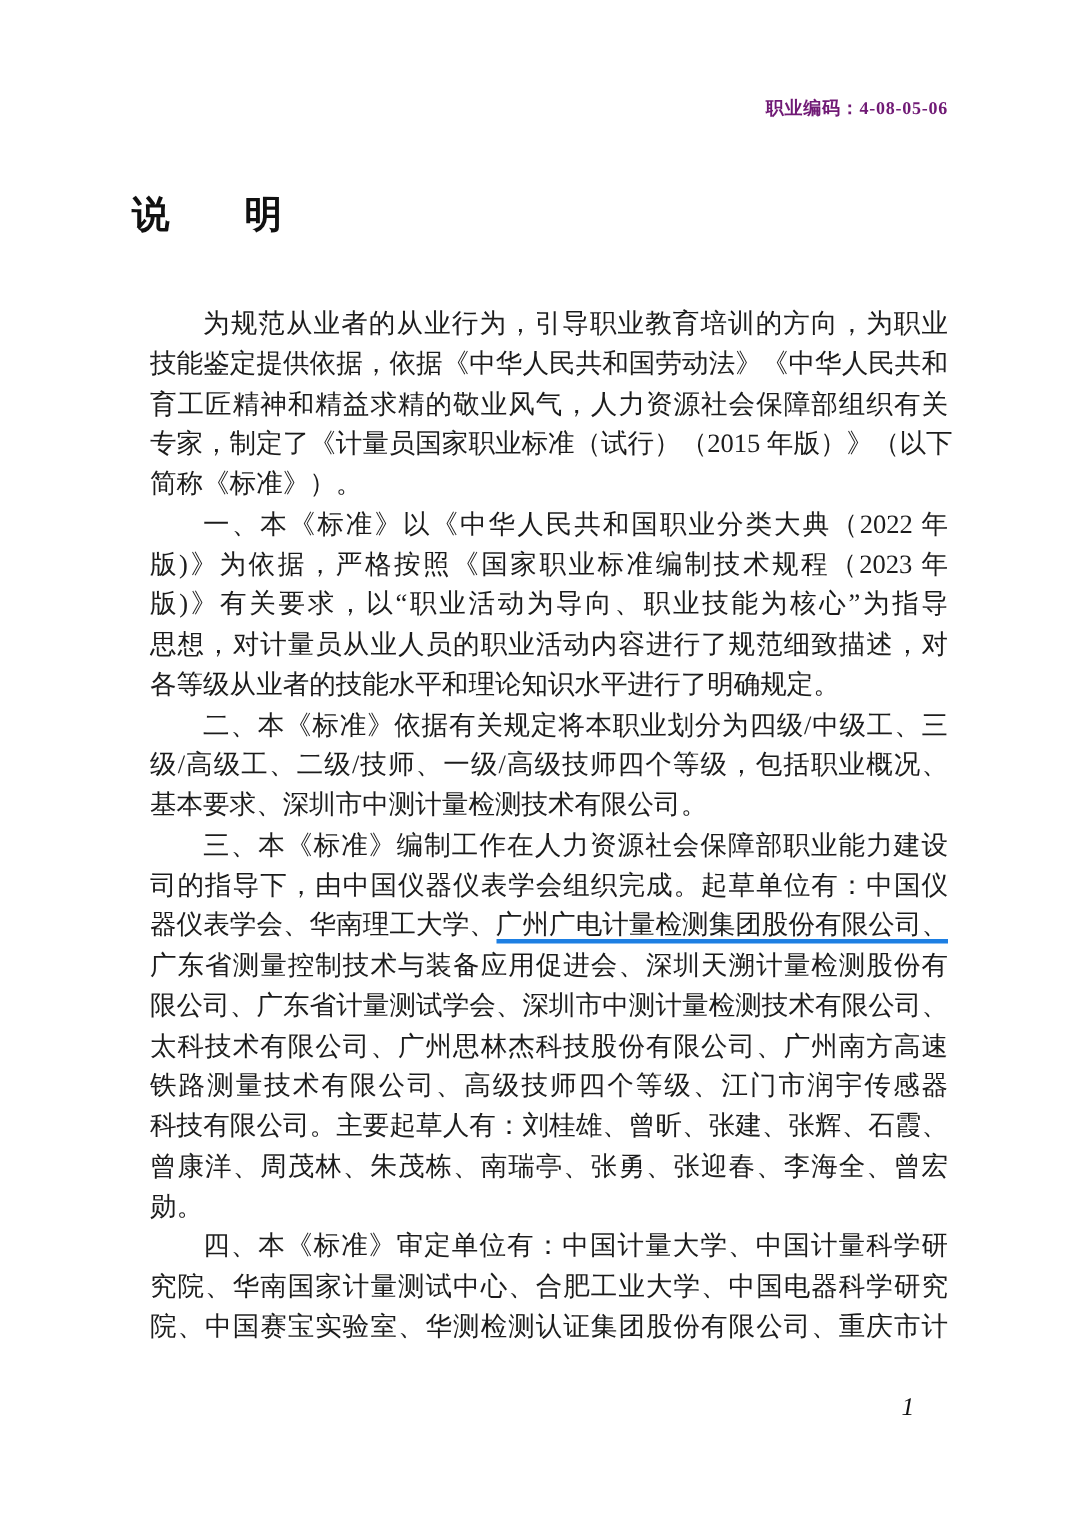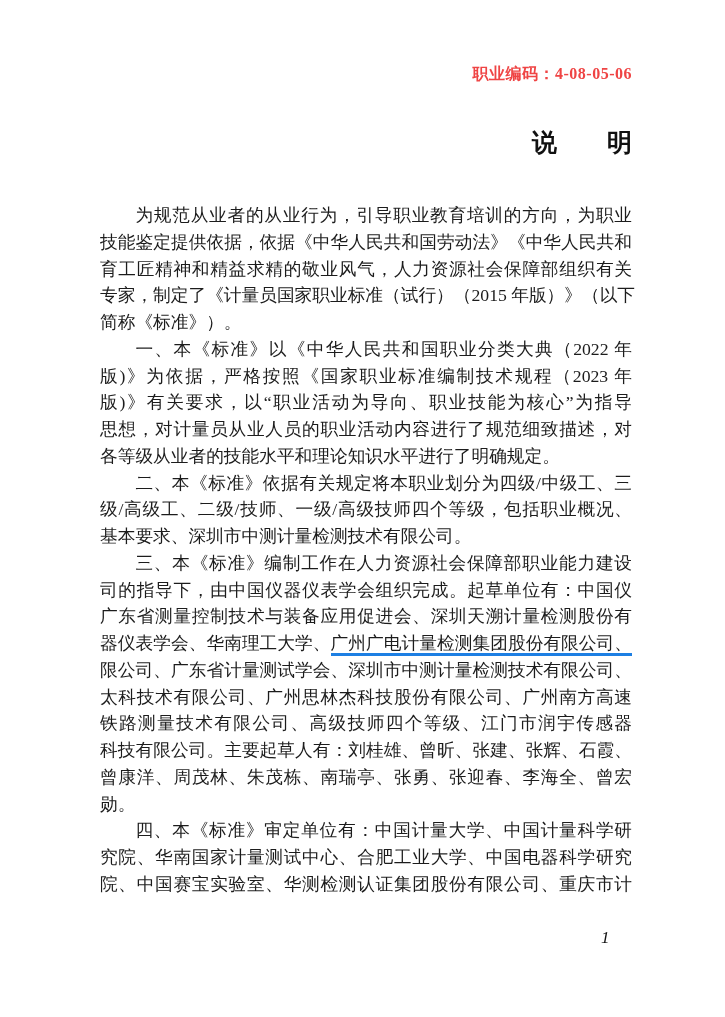--- a/index.html
+++ b/index.html
@@ -13,31 +13,31 @@
     overflow: hidden;
     font-family: "Liberation Serif", "DejaVu Serif", serif;
     color: #1c1c1c;
   }
   .occupation-code {
     position: absolute;
     top: 64px;
     left: 88px;
     width: 544px;
     text-align: right;
-    font-size: 16px;
+    font-size: 12px;
     font-weight: bold;
     letter-spacing: 0.5px;
-    color: #ef4444;
+    color: #701a75;
   }
   .doc-title {
     position: absolute;
     top: 126px;
     left: 88px;
     width: 544px;
-    text-align: right;
+    text-align: left;
     font-size: 25px;
     font-weight: bold;
     color: #111111;
   }
   .doc-body {
     position: absolute;
     top: 202px;
     left: 88px;
     width: 544px;
     font-size: 17.7px;
@@ -87,22 +87,22 @@
     <div class="ln ind">一、本《标准》以《中华人民共和国职业分类大典（2022 年</div>
     <div class="ln">版)》为依据，严格按照《国家职业标准编制技术规程（2023 年</div>
     <div class="ln">版)》有关要求，以“职业活动为导向、职业技能为核心”为指导</div>
     <div class="ln">思想，对计量员从业人员的职业活动内容进行了规范细致描述，对</div>
     <div class="ln end">各等级从业者的技能水平和理论知识水平进行了明确规定。</div>
     <div class="ln ind">二、本《标准》依据有关规定将本职业划分为四级/中级工、三</div>
     <div class="ln">级/高级工、二级/技师、一级/高级技师四个等级，包括职业概况、</div>
     <div class="ln end">基本要求、深圳市中测计量检测技术有限公司。</div>
     <div class="ln ind">三、本《标准》编制工作在人力资源社会保障部职业能力建设</div>
     <div class="ln">司的指导下，由中国仪器仪表学会组织完成。起草单位有：中国仪</div>
+    <div class="ln"><span>器仪表学会、华南理工大学、</span><span class="annot">广州广电计量检测集团股份有限公司、</span></div>
     <div class="ln">广东省测量控制技术与装备应用促进会、深圳天溯计量检测股份有</div>
-    <div class="ln"><span>器仪表学会、华南理工大学、</span><span class="annot">广州广电计量检测集团股份有限公司、</span></div>
     <div class="ln">限公司、广东省计量测试学会、深圳市中测计量检测技术有限公司、</div>
     <div class="ln">太科技术有限公司、广州思林杰科技股份有限公司、广州南方高速</div>
     <div class="ln">铁路测量技术有限公司、高级技师四个等级、江门市润宇传感器</div>
     <div class="ln">科技有限公司。主要起草人有：刘桂雄、曾昕、张建、张辉、石霞、</div>
     <div class="ln">曾康洋、周茂林、朱茂栋、南瑞亭、张勇、张迎春、李海全、曾宏</div>
     <div class="ln end">勋。</div>
     <div class="ln ind">四、本《标准》审定单位有：中国计量大学、中国计量科学研</div>
     <div class="ln">究院、华南国家计量测试中心、合肥工业大学、中国电器科学研究</div>
     <div class="ln">院、中国赛宝实验室、华测检测认证集团股份有限公司、重庆市计</div>
   </div>

